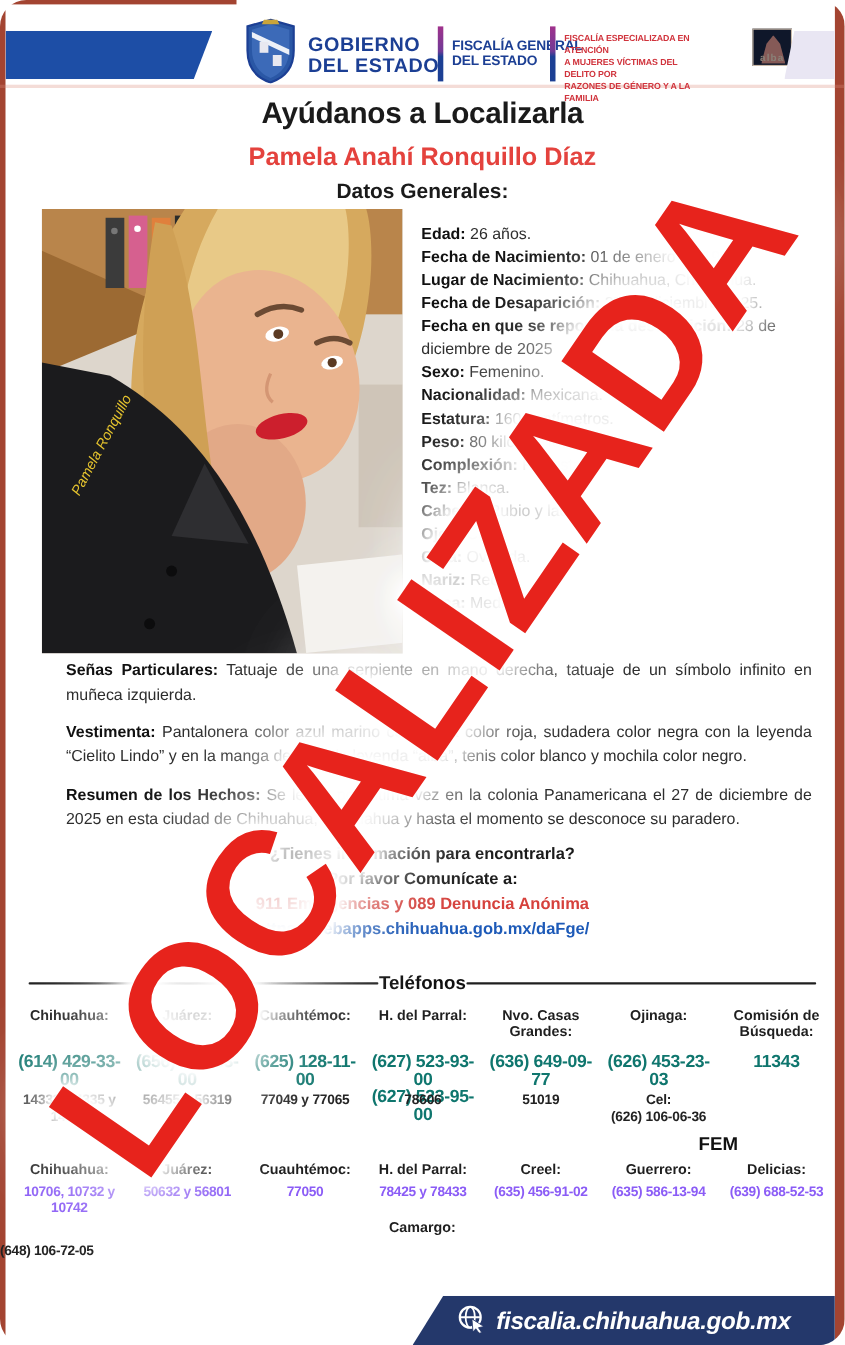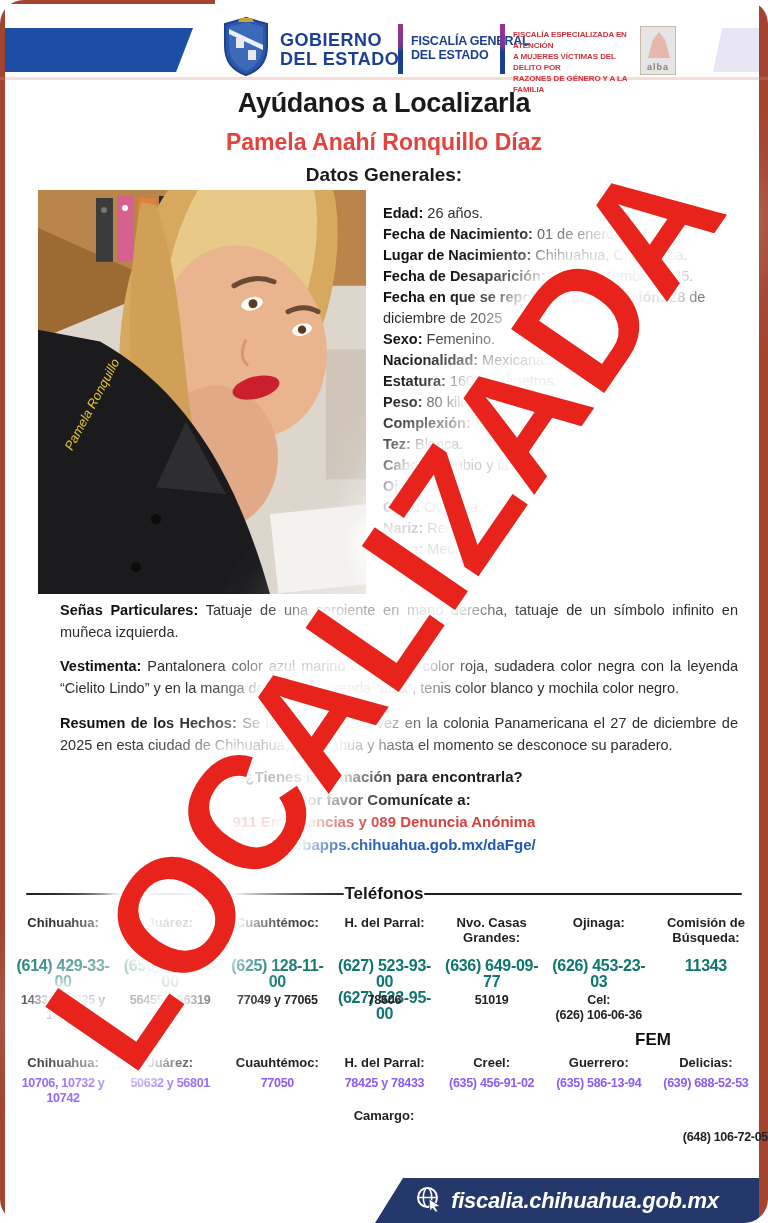--- a/index.html
+++ b/index.html
@@ -17,21 +17,21 @@
   .hdr-shield{position:absolute;left:222px;top:16px;width:48px;height:60px;}
   .hdr-gob{position:absolute;left:280px;top:31px;color:#1c3f94;font-weight:bold;
            font-size:18px;line-height:19px;letter-spacing:.5px;}
   .hdr-div{position:absolute;top:24px;width:5px;height:50px;
            background:linear-gradient(#a0328c 0%,#703a96 45%,#1c3f94 55%,#1c3f94 100%);}
   .hdr-div1{left:398px;} .hdr-div2{left:500px;}
   .hdr-fge{position:absolute;left:411px;top:34px;color:#1c3f94;font-weight:bold;
            font-size:12.5px;line-height:14px;letter-spacing:-.2px;}
   .hdr-esp{position:absolute;left:513px;top:29px;width:132px;color:#d0333c;font-weight:bold;
            font-size:8px;line-height:11px;letter-spacing:-.1px;}
-  .hdr-alba{position:absolute;left:640px;top:26px;width:36px;height:49px;background:#e5e5e5;
+  .hdr-alba{position:absolute;left:684px;top:26px;width:36px;height:34px;background:#0f172a;
             border:1px solid #c9b9a8;box-sizing:border-box;}
   .hdr-alba .fig{position:absolute;left:7px;top:5px;width:22px;height:26px;background:#e8927c;opacity:.55;
                  clip-path:polygon(50% 0,78% 30%,100% 100%,0 100%,22% 30%);}
   .hdr-alba .txt{position:absolute;left:0;bottom:2px;width:100%;text-align:center;
                  font-size:9px;font-weight:bold;color:#8a8178;letter-spacing:1px;}
   .hdr-lav{position:absolute;right:9px;top:28px;width:46px;height:44px;background:#e9e6f3;
            clip-path:polygon(20% 0,100% 0,100% 100%,0 100%);}
 
   
   .title{position:absolute;left:0;top:88px;width:768px;text-align:center;
@@ -72,21 +72,21 @@
   .grid7 div{white-space:pre-line;}
   .g-cities{top:915px;font-size:13px;font-weight:bold;color:#1f1f1f;line-height:15px;}
   .g-phones{top:958px;font-size:16px;font-weight:bold;color:#0f766e;letter-spacing:-.3px;line-height:16px;}
   .g-exts{top:993px;font-size:12.5px;font-weight:bold;color:#222;letter-spacing:-.2px;line-height:15px;}
   .fem-h{position:absolute;left:0;top:1030px;width:671px;text-align:right;
          font-size:17px;font-weight:900;color:#111;}
   .f-cities{top:1055px;font-size:13px;font-weight:bold;color:#1f1f1f;line-height:15px;}
   .f-values{top:1076px;font-size:12.5px;font-weight:bold;color:#8b5cf6;letter-spacing:-.3px;line-height:15px;}
   .camargo-h{position:absolute;left:0;top:1108px;width:768px;text-align:center;
              font-size:13px;font-weight:bold;color:#1f1f1f;}
-  .camargo-v{position:absolute;left:0;top:1130px;width:768px;text-align:right;
+  .camargo-v{position:absolute;left:0;top:1130px;width:768px;text-align:left;
              font-size:12.5px;font-weight:bold;color:#222;letter-spacing:-.3px;}
 
   
   .footer{position:absolute;right:9px;bottom:0;width:384px;height:45px;background:#24386b;
           clip-path:polygon(28px 0,100% 0,100% 100%,0 100%);
           display:flex;align-items:center;justify-content:center;gap:9px;}
   .footer .url{color:#fff;font-size:22px;font-weight:bold;font-style:italic;letter-spacing:-.3px;}
 
   
   .stamp{position:absolute;left:385px;top:612px;z-index:20;

